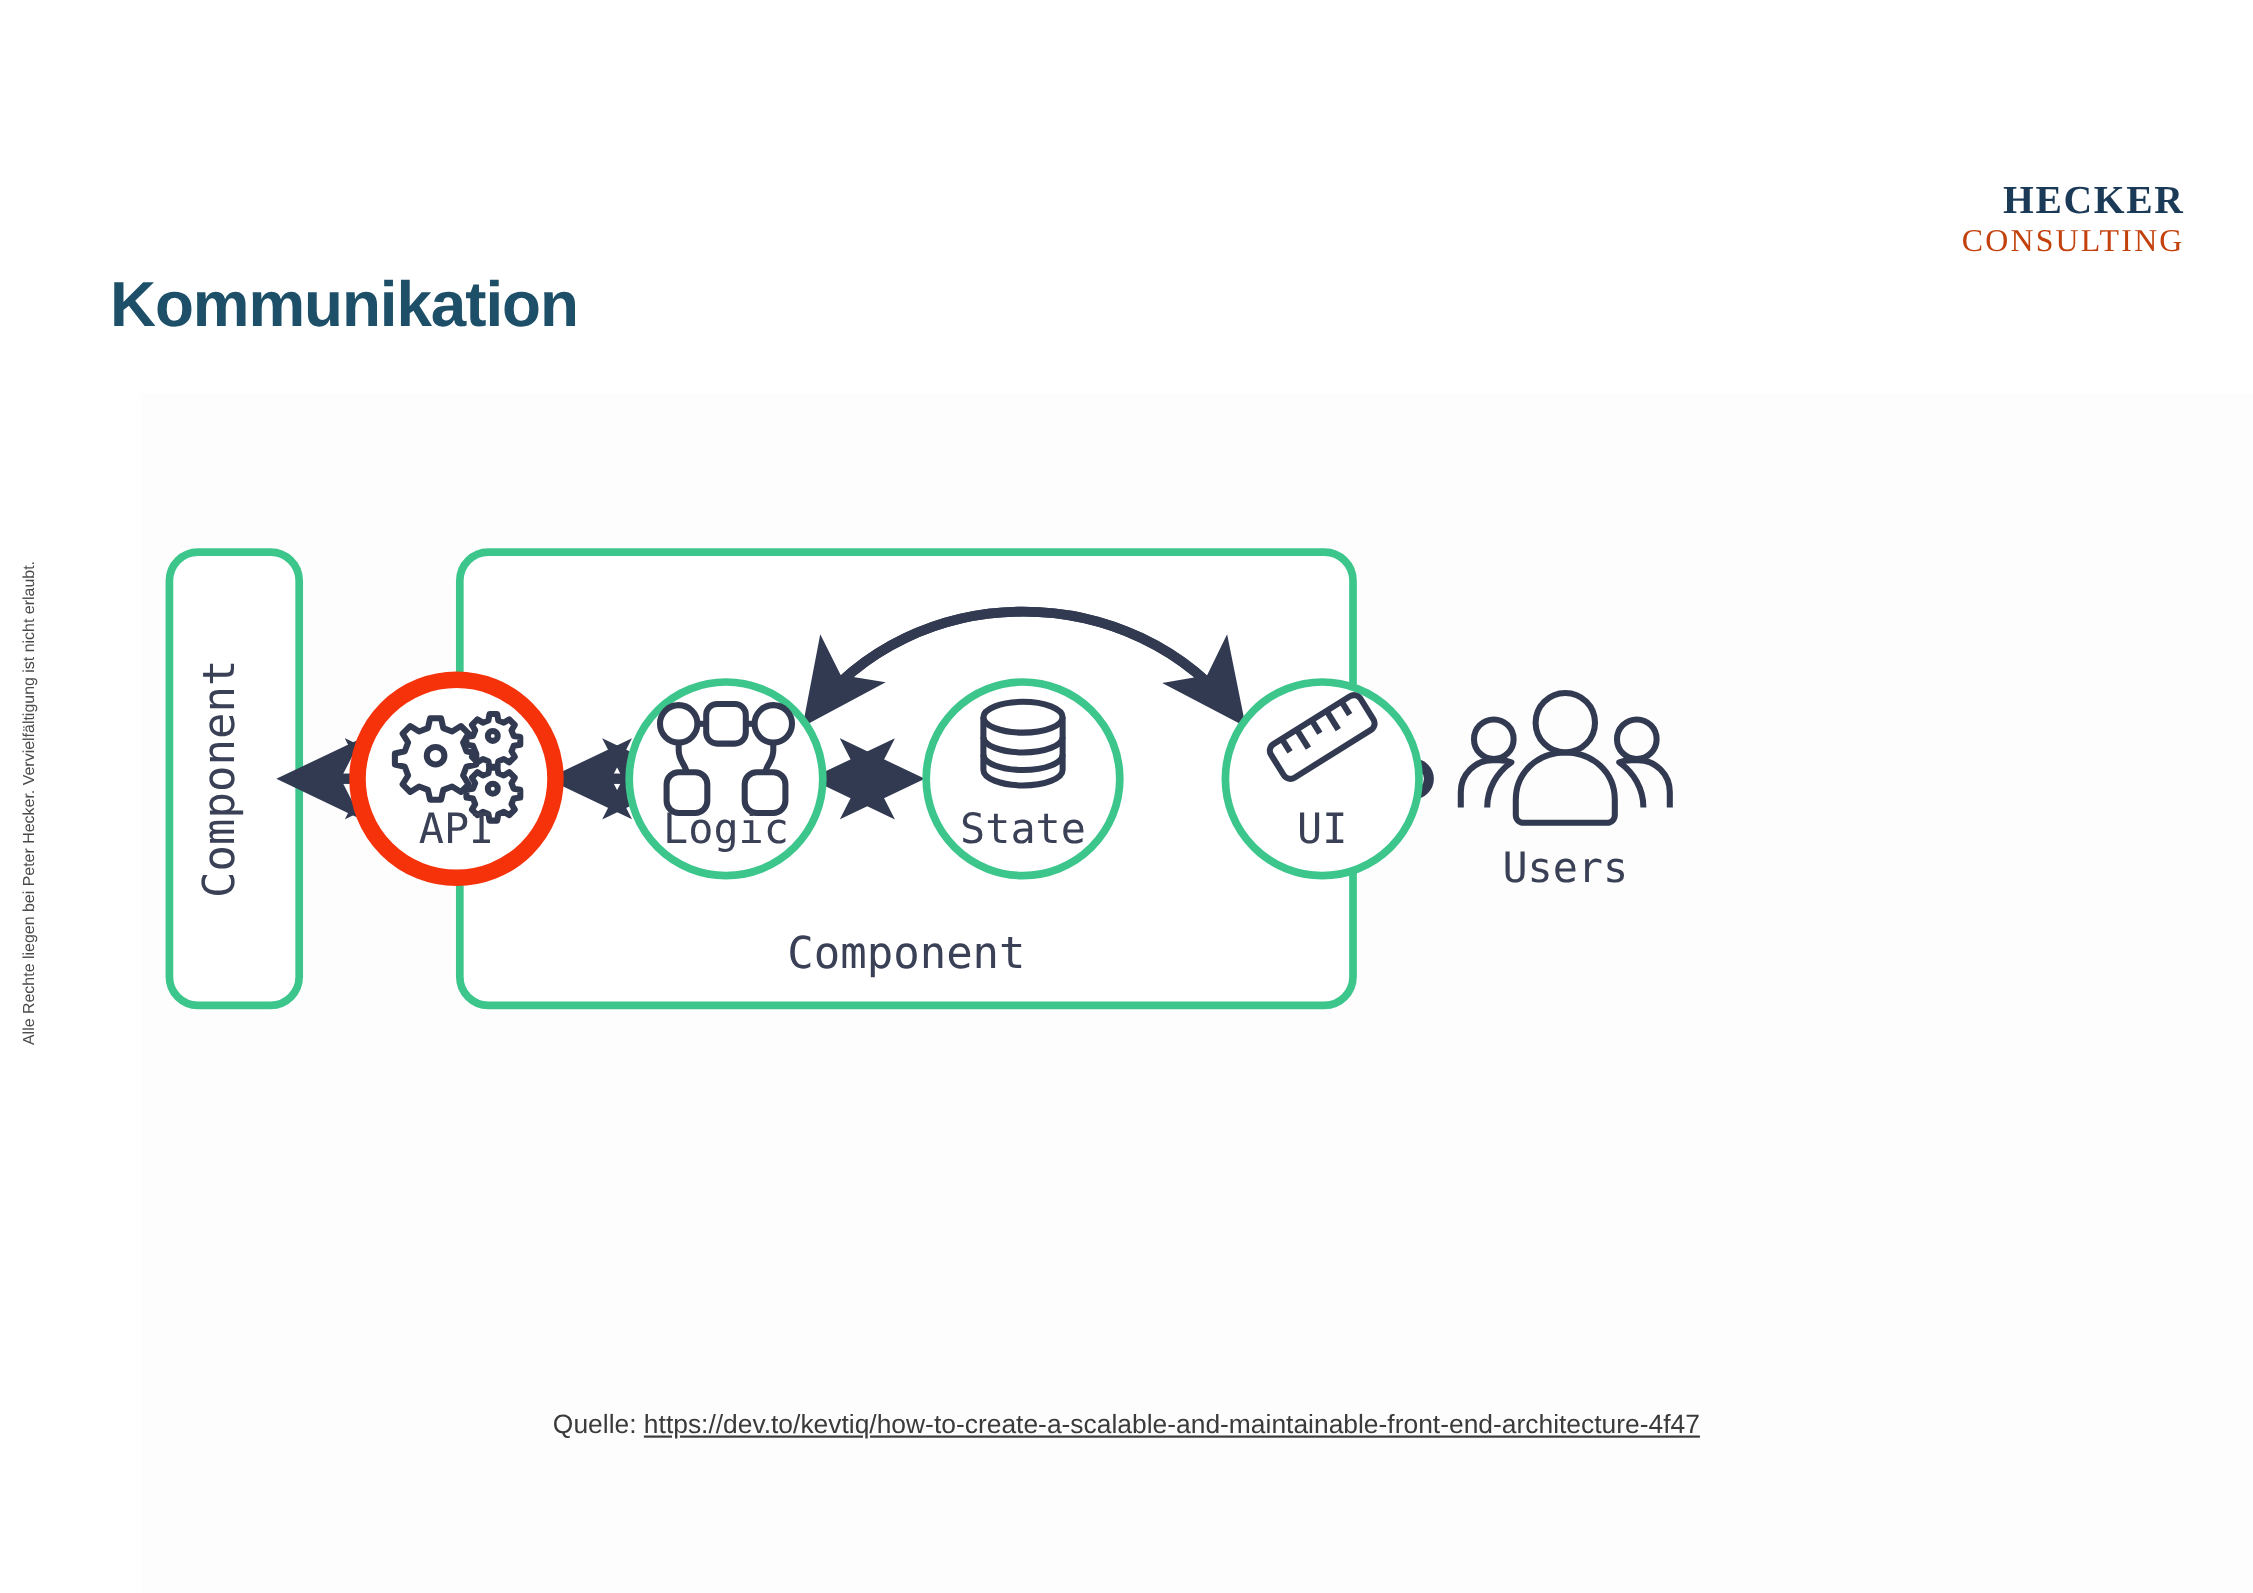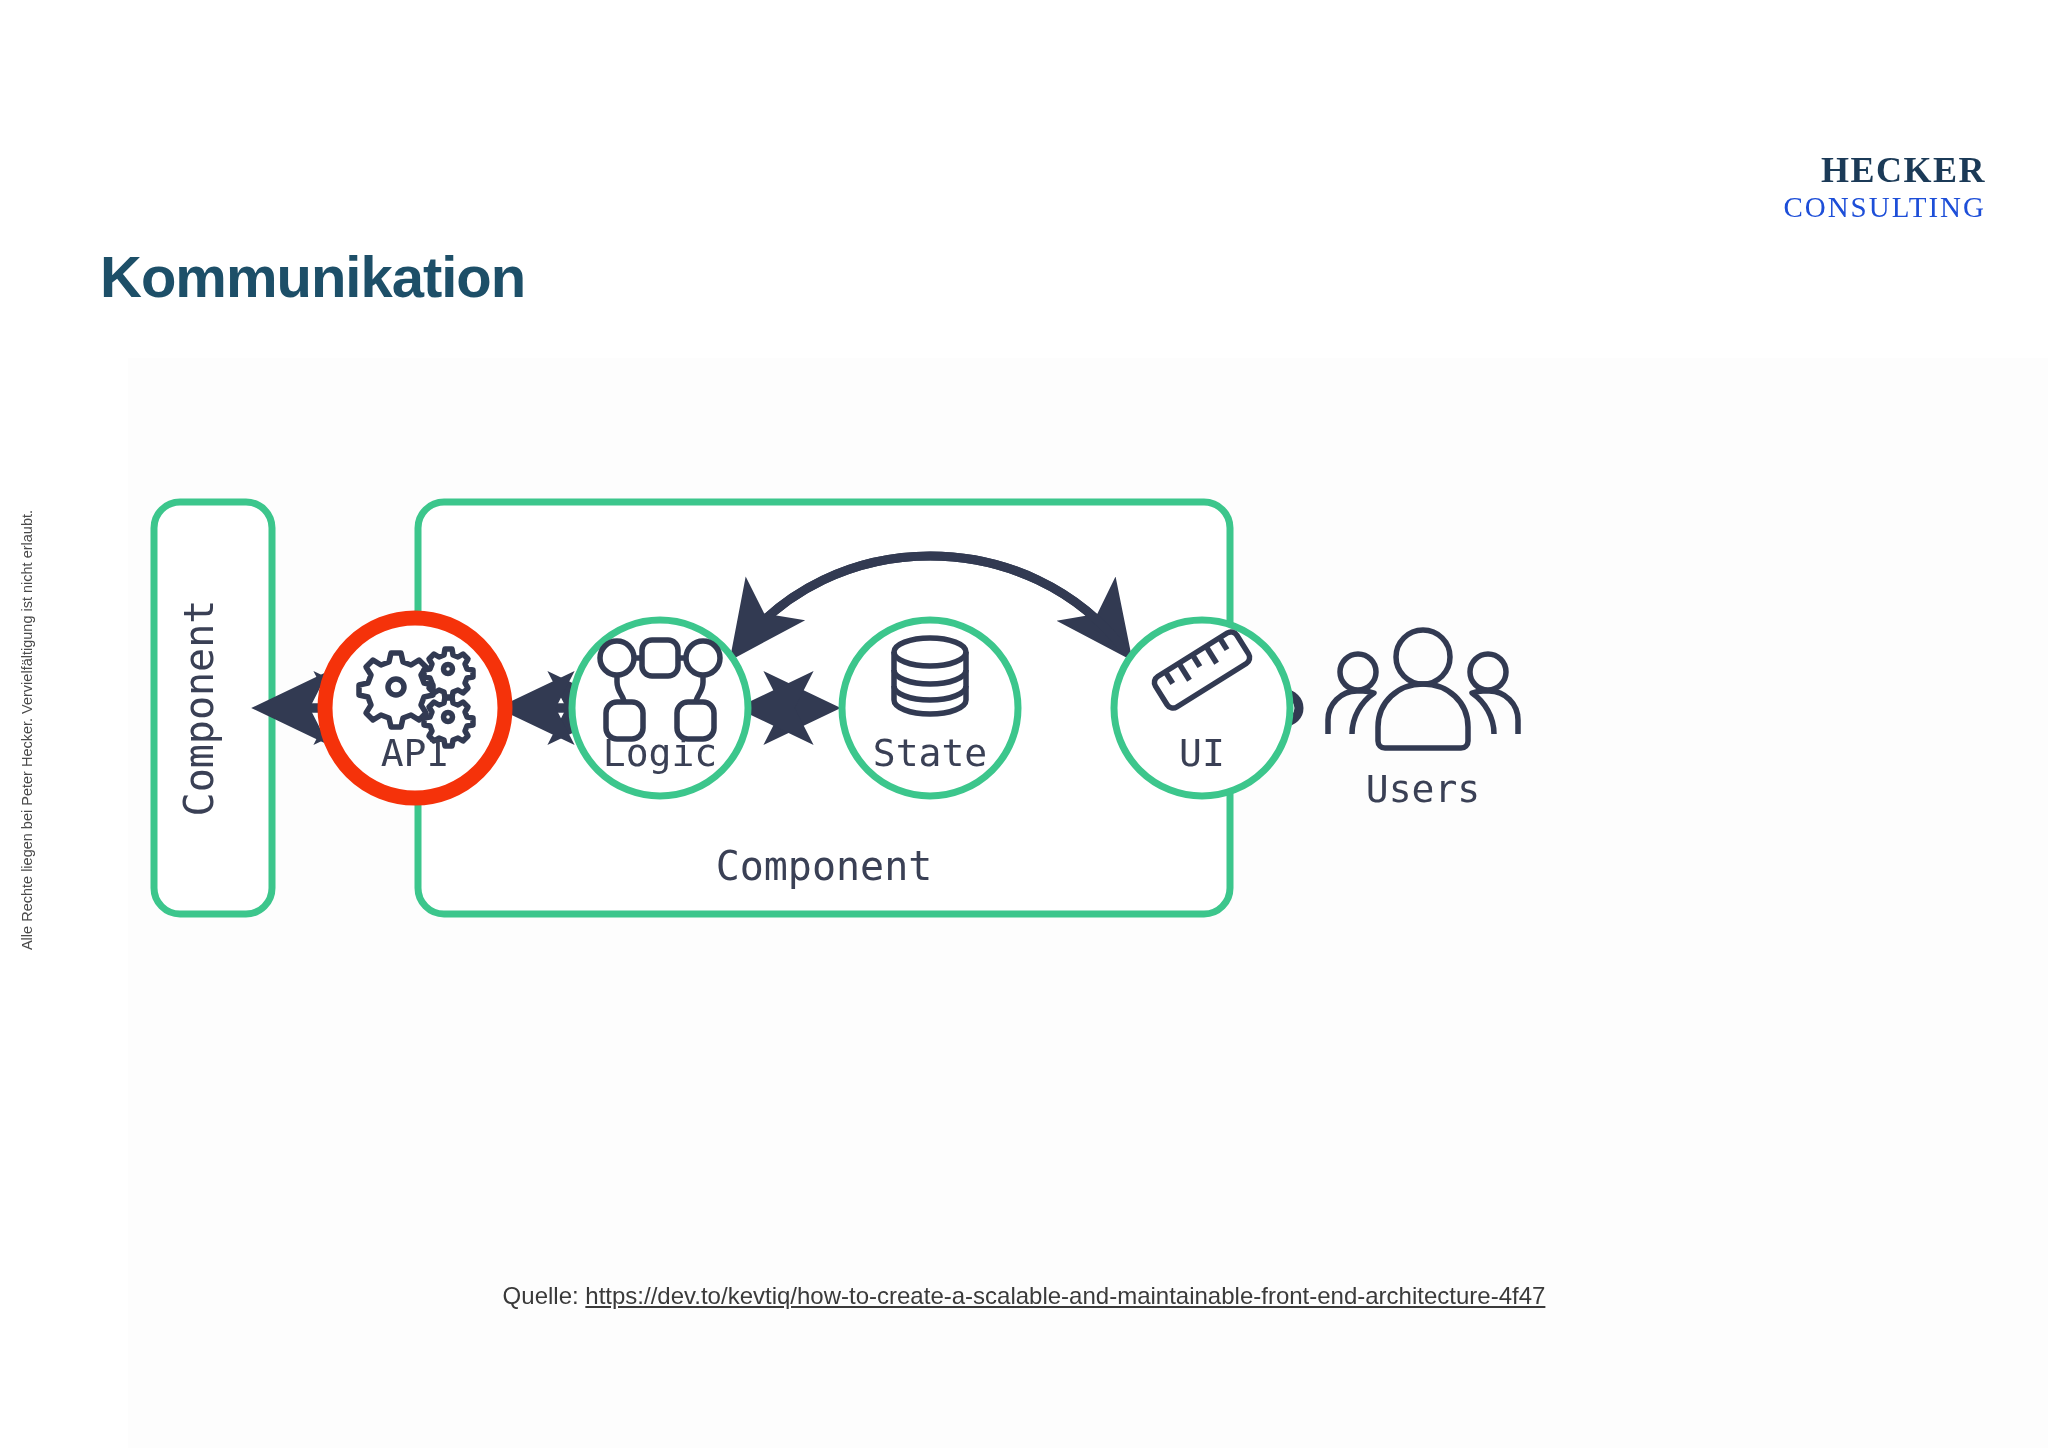--- a/index.html
+++ b/index.html
@@ -6,31 +6,31 @@
   body{
     width:2048px;height:1448px;
     background:#ffffff;
     font-family:"Liberation Sans", sans-serif;
     overflow:hidden;
     position:relative;
   }
 
   
   .logo{
-    position:absolute; right:62px; top:152px;
+    position:absolute; right:62px; top:164px;
     text-align:right; line-height:1;
     font-family:"Liberation Serif", serif;
   }
   .logo-top{
     font-size:36px; font-weight:bold; letter-spacing:1.5px;
     color:#1b3a57;
   }
   .logo-bottom{
     font-size:29px; letter-spacing:2.0px;
-    color:#1d4ed8; margin-top:5px;
+    color:#c2410c; margin-top:5px;
   }
 
   
   .page-title{
     position:absolute; left:100px; top:243px;
     font-size:58px; font-weight:bold;
     color:#1d4f68;
     letter-spacing:-1px;
     white-space:nowrap;
   }

